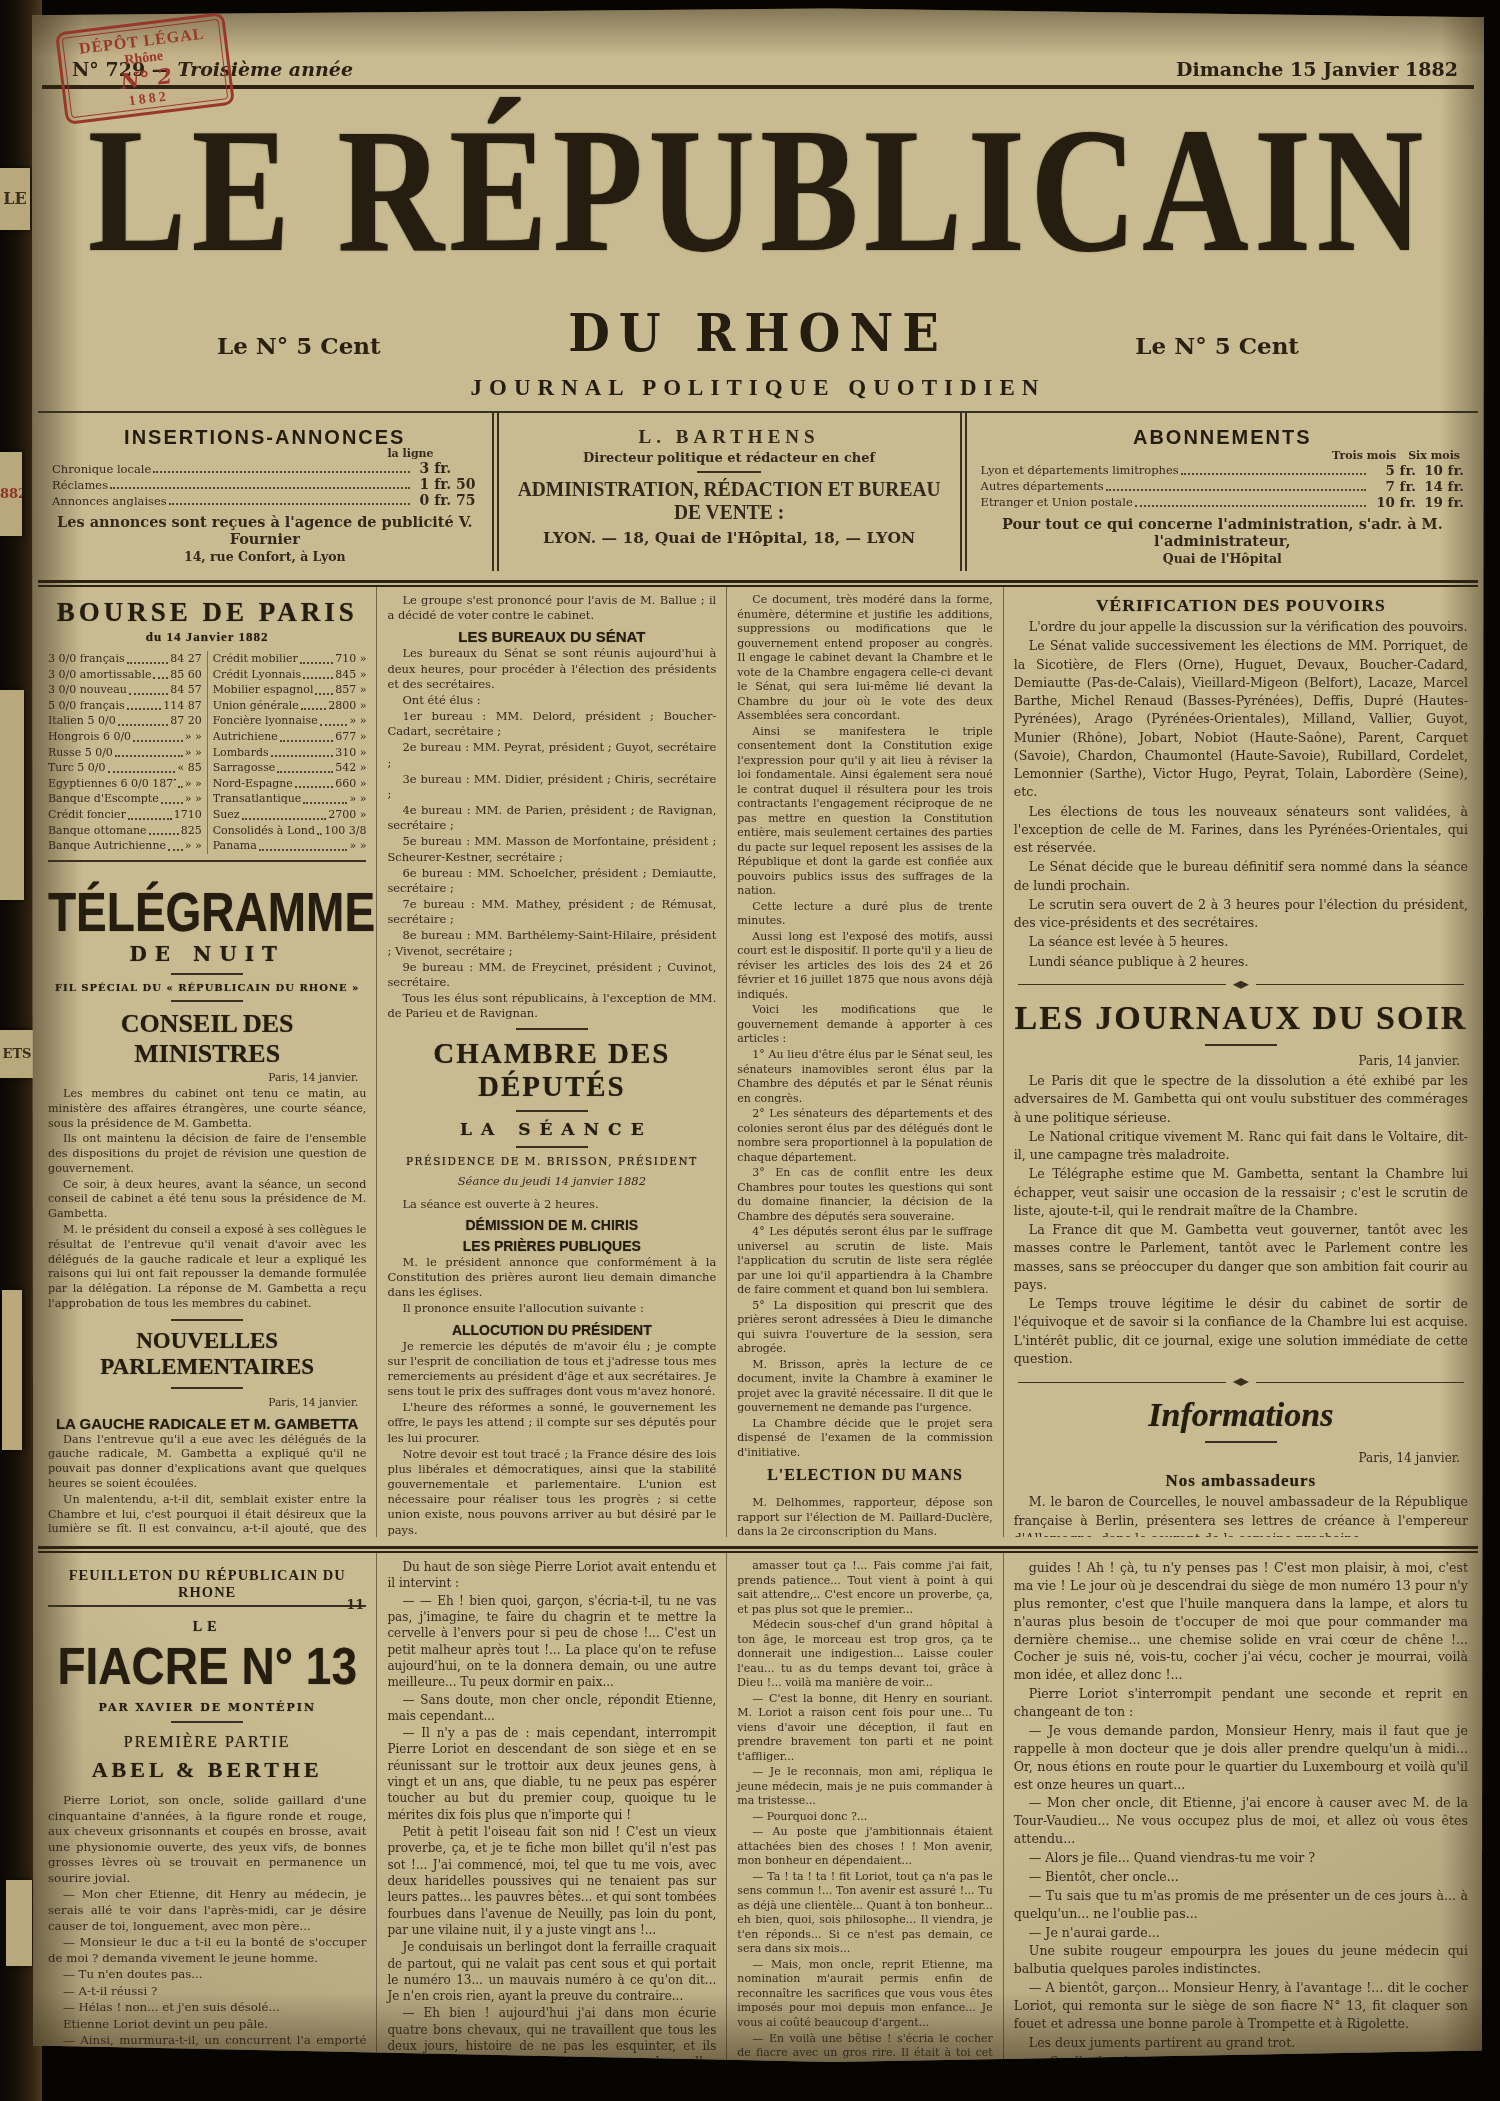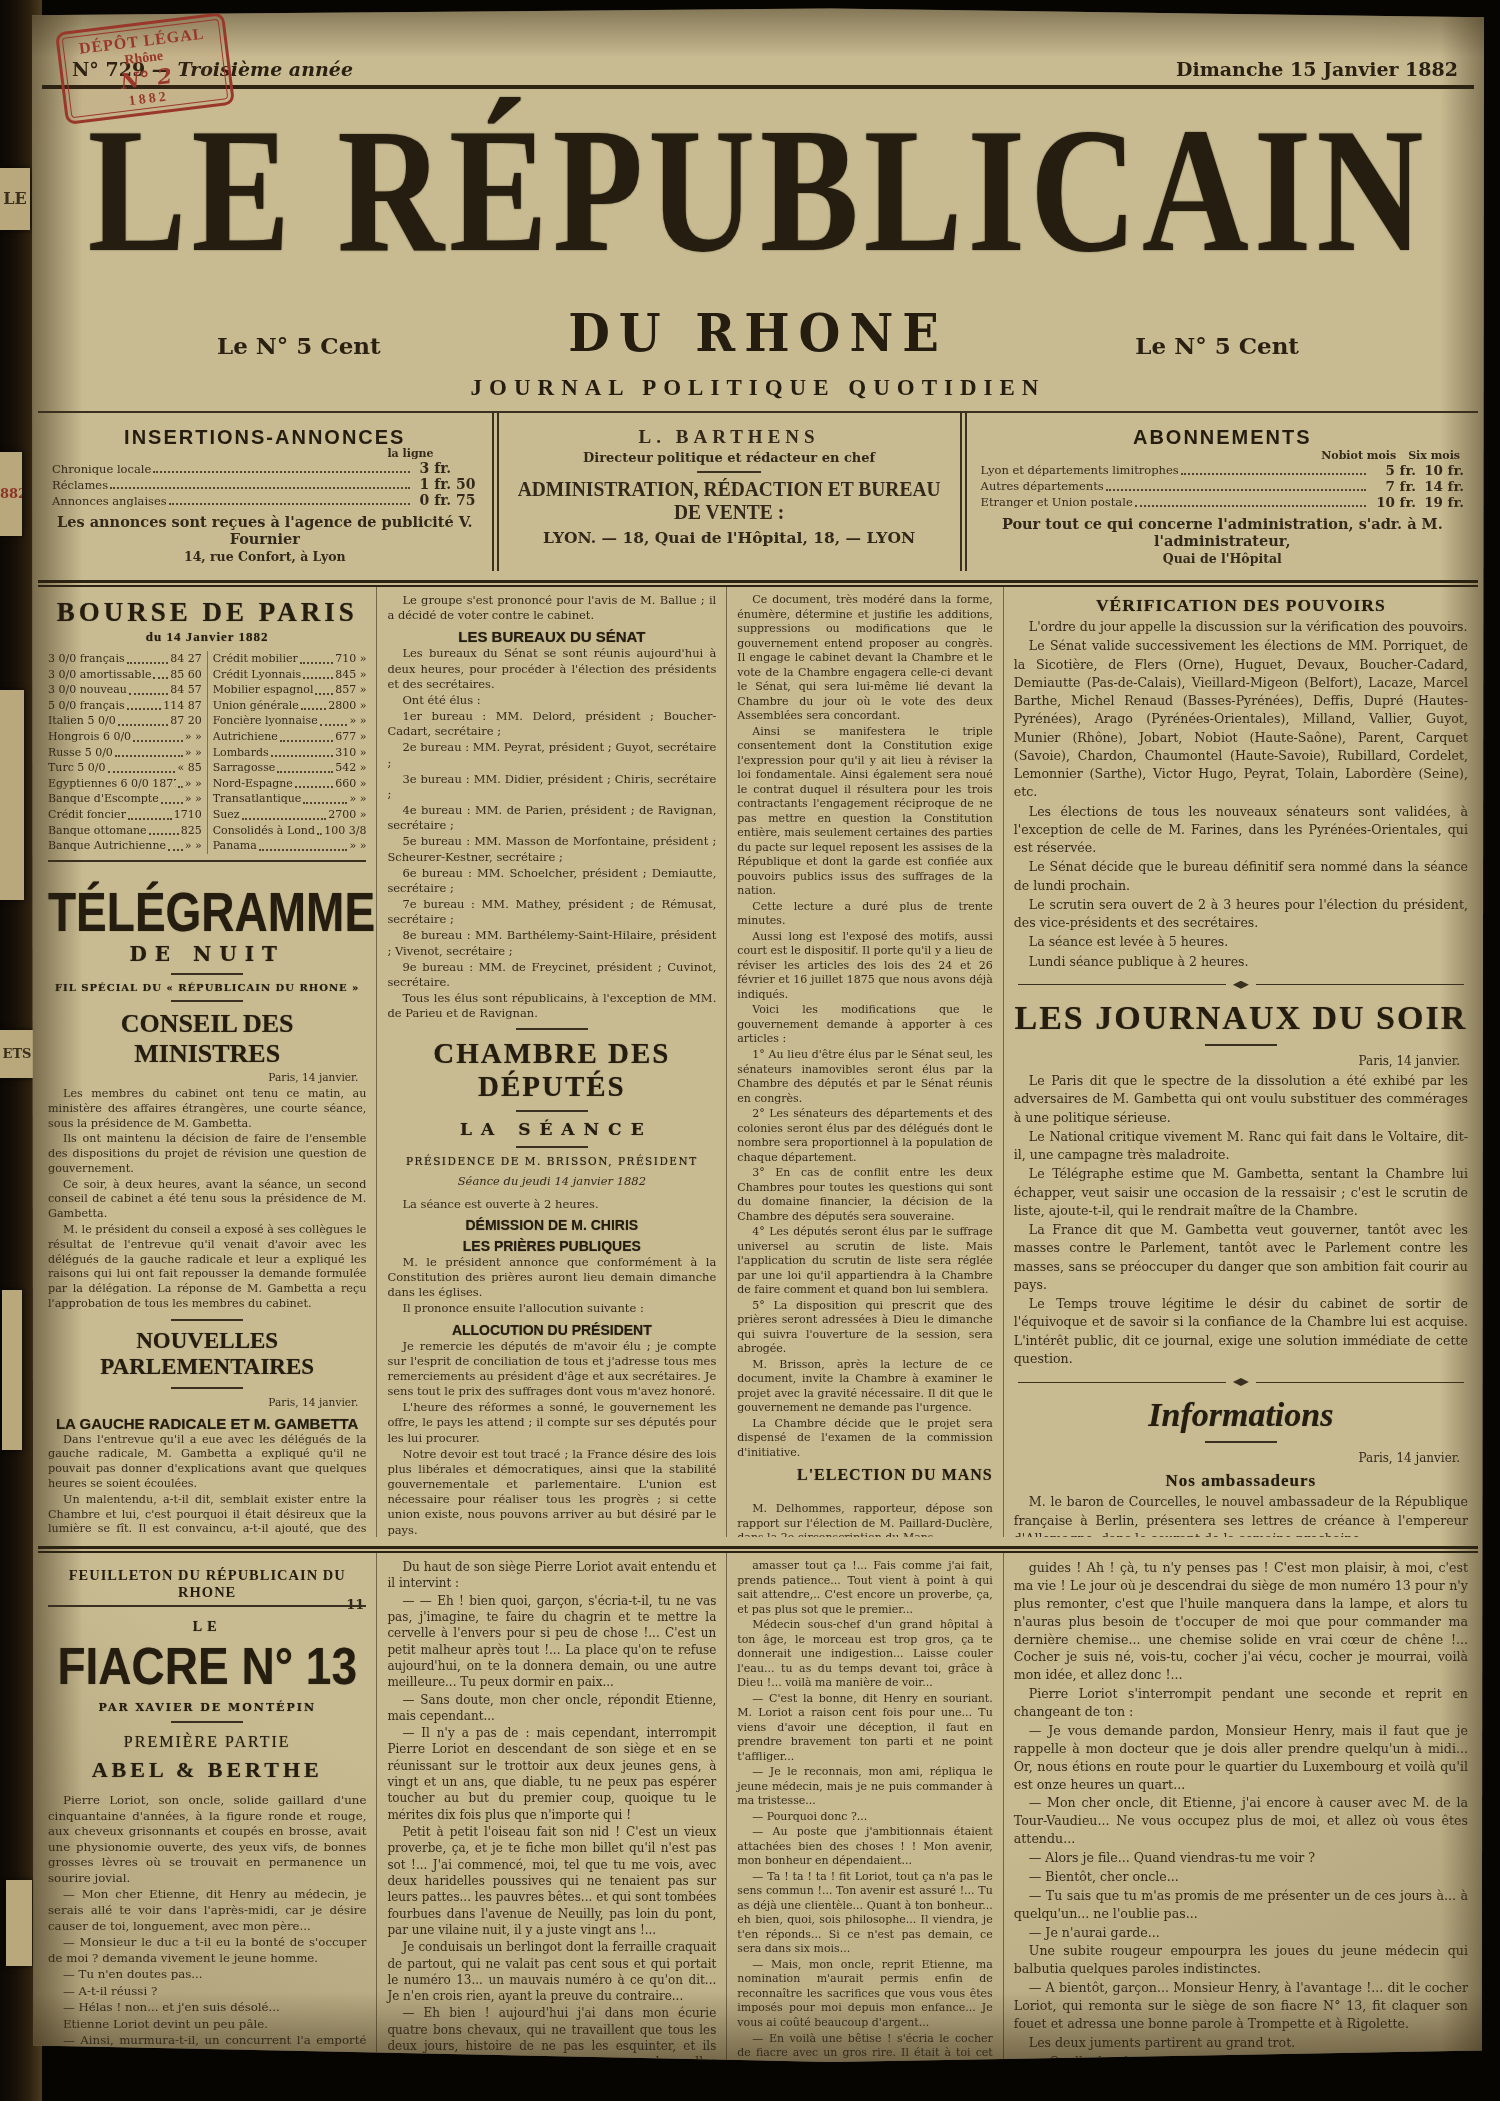--- a/index.html
+++ b/index.html
@@ -85,21 +85,21 @@
   .h-tele{font:700 46px "Liberation Sans",sans-serif;transform:scaleY(1.22);letter-spacing:0;margin:22px 0 4px;}
   .h-denuit{font:700 20px "DejaVu Serif",serif;letter-spacing:8px;}
   .h-fil{font:700 10px "DejaVu Serif",serif;letter-spacing:1px;}
   .h-conseil{font:700 26px "Liberation Serif",serif;margin:6px 0 0;}
   .h-nouvelles{font:700 23px "Liberation Serif",serif;margin:4px 0 0;}
   .h-sub1{font:700 15px "Liberation Sans",sans-serif;margin:5px 0 1px;}
   .h-sub2{font:700 14px "Liberation Sans",sans-serif;margin:5px 0 1px;}
   .h-chambre{font:700 29px "Liberation Serif",serif;letter-spacing:2px;margin:6px 0 0;}
   .h-seance{font:700 17px "DejaVu Serif",serif;letter-spacing:9px;text-indent:9px;}
   .h-presid{font:400 10.5px "DejaVu Serif",serif;letter-spacing:1.5px;margin:2px 0;}
-  .h-election{font:700 16px "Liberation Serif",serif;letter-spacing:1px;margin:6px 0 18px;text-align:right;}
+  .h-election{font:700 16px "Liberation Serif",serif;letter-spacing:1px;margin:6px 0 12px;}
   .h-verif{font:700 17.5px "Liberation Serif",serif;letter-spacing:1px;margin:2px 0 2px;}
   .h-journaux{font:700 34px "Liberation Serif",serif;letter-spacing:2px;margin:4px 0 0;}
   .h-informations{font:italic 700 34px "Liberation Serif",serif;margin:2px 0 0;}
   .h-ambass{font:700 17px "Liberation Serif",serif;letter-spacing:1px;margin:4px 0 2px;}
   .h-le{font:700 14px "Liberation Serif",serif;letter-spacing:5px;margin-top:12px;}
   .h-fiacre{font:700 46px "Liberation Sans",sans-serif;transform:scaleY(1.12);margin:4px 0 2px;}
   .h-par{font:700 11px "DejaVu Serif",serif;letter-spacing:2px;margin-top:8px;}
   .h-partie{font:400 16px "Liberation Serif",serif;letter-spacing:2px;margin-top:10px;}
   .h-abel{font:700 22px "Liberation Serif",serif;letter-spacing:4px;margin:6px 0 10px;}
   
@@ -179,21 +179,21 @@
     <div class="ibox ib2">
       <div class="dir-name">L. BARTHENS</div>
       <div class="dir-role">Directeur politique et rédacteur en chef</div>
       <div class="mini-rule"></div>
       <div class="dir-admin">ADMINISTRATION, RÉDACTION ET BUREAU DE VENTE :</div>
       <div class="dir-addr">LYON. — 18, Quai de l'Hôpital, 18, — LYON</div>
     </div>
     <div class="ibox ib3">
       <div class="ib-title">ABONNEMENTS</div>
       <div class="ab-heads">
-        <span>Nobiot mois</span>
+        <span>Trois mois</span>
         <span>Six mois</span>
       </div>
       <div id="ab-rows">
           <div class="ab-row">
             <span>Lyon et départements limitrophes</span>
             <span class="dots"></span>
             <span class="ab-v">5 fr.</span>
             <span class="ab-v">10 fr.</span>
           </div>
           <div class="ab-row">

